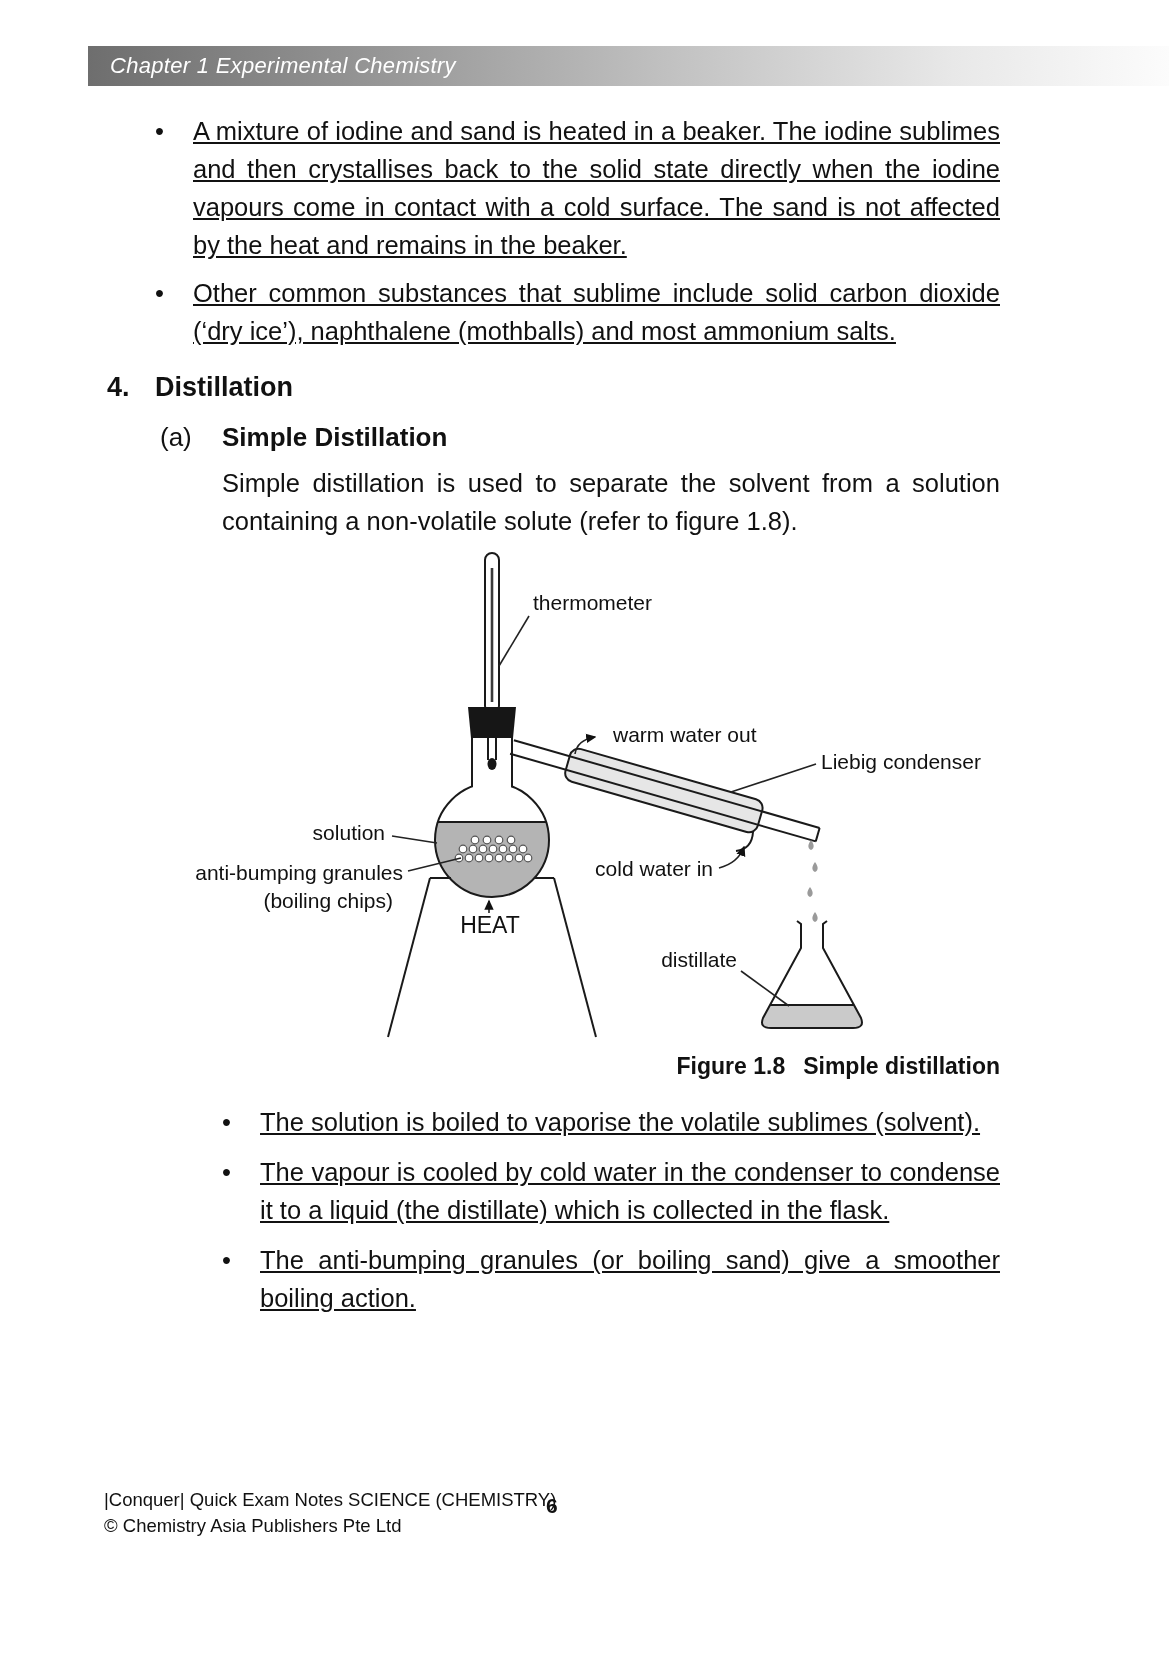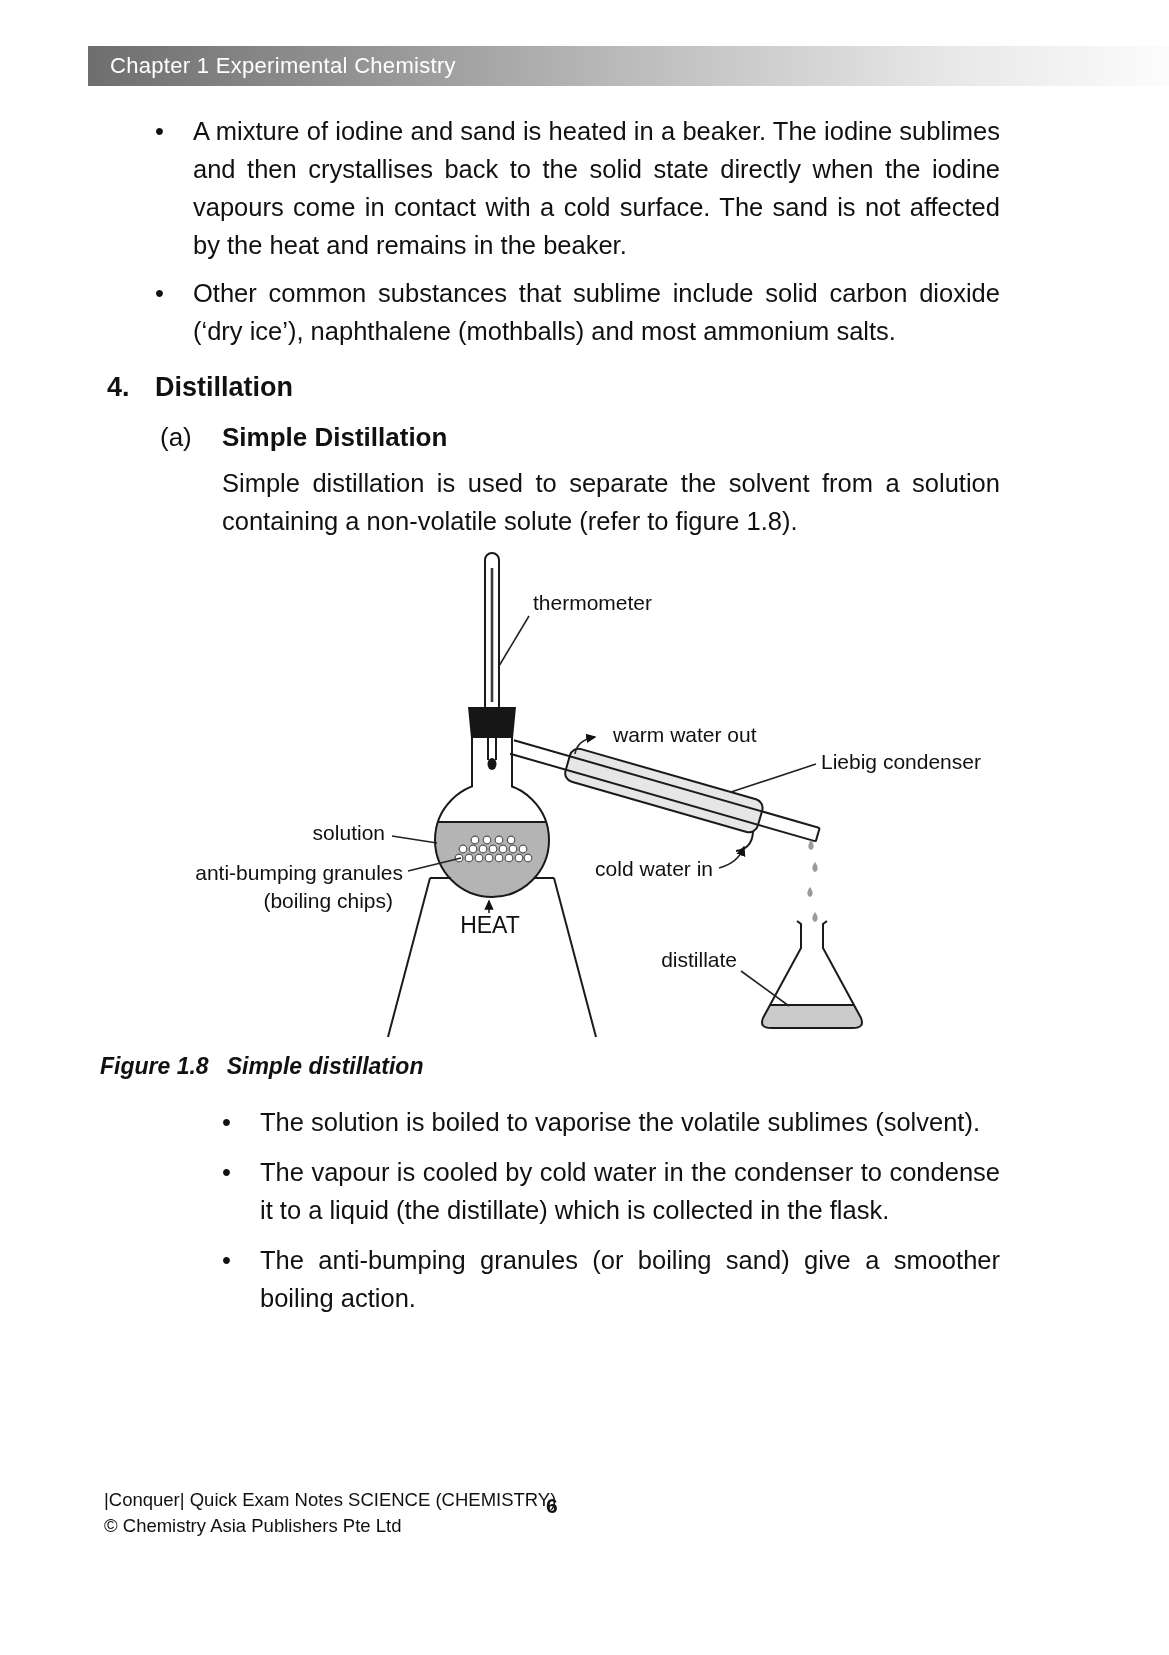--- a/index.html
+++ b/index.html
@@ -8,41 +8,41 @@
     position:relative; width:1169px; height:1655px; background:#fff;
     font-family:"Liberation Sans","DejaVu Sans",sans-serif; color:#111;
     overflow:hidden;
   }
   .chapter-bar {
     position:absolute; top:46px; left:88px; right:0; height:40px;
     background:linear-gradient(to right,#6e6e6e 0%,#989898 28%,#c3c3c3 55%,#e8e8e8 80%,#fcfcfc 100%);
     display:flex; align-items:center;
   }
   .chapter-bar .bar-text {
-    color:#ffffff; font-size:22px; padding-left:22px; letter-spacing:.3px;
+    font-style:italic; color:#ffffff; font-size:22px; padding-left:22px; letter-spacing:.3px;
   }
   .content {
     position:absolute; top:112px; left:100px; width:900px;
     font-size:25.5px; line-height:38px;
   }
   .bullet-l1 { display:flex; margin:0 0 10px 55px; }
   .bullet-l2 { display:flex; margin:0 0 12px 122px; }
   .bm { flex:none; width:38px; }
-  .bt { flex:1 1 auto; text-align:justify; }
+  .bt { flex:1 1 auto; text-align:justify;text-decoration:underline; }
   .heading-row { display:flex; padding-left:7px; margin:18px 0 0 0; font-size:27px; font-weight:bold; }
   .heading-num { flex:none; width:48px; }
   .subheading-row { display:flex; padding-left:60px; margin:12px 0 0 0; font-size:26px; }
   .sub-letter { flex:none; width:62px; }
   .sub-title { font-weight:bold; }
   .intro { margin:8px 0 6px 122px; text-align:justify; }
   .figure { margin-top:10px; }
   .figure-wrap { width:1000px; margin-left:-15px; }
   .fig-svg { display:block; }
   .fig-svg text { font-family:"Liberation Sans","DejaVu Sans",sans-serif; fill:#111; }
-  .caption { text-align:left; font-weight:bold; font-style:italic; font-size:23px; margin-top:2px; }
+  .caption { text-align:right; font-weight:bold; font-size:23px; margin-top:2px; }
   .caption .cap-fig { margin-right:18px; }
   .bottom-bullets { margin-top:18px; }
   .footer { position:absolute; left:104px; top:1487px; font-size:18.5px; line-height:26px; }
   .page-num { position:absolute; left:546px; top:1494px; font-size:21px; font-weight:bold; }
 </style>
 </head>
 <body>
 
 <div class="page">
 

